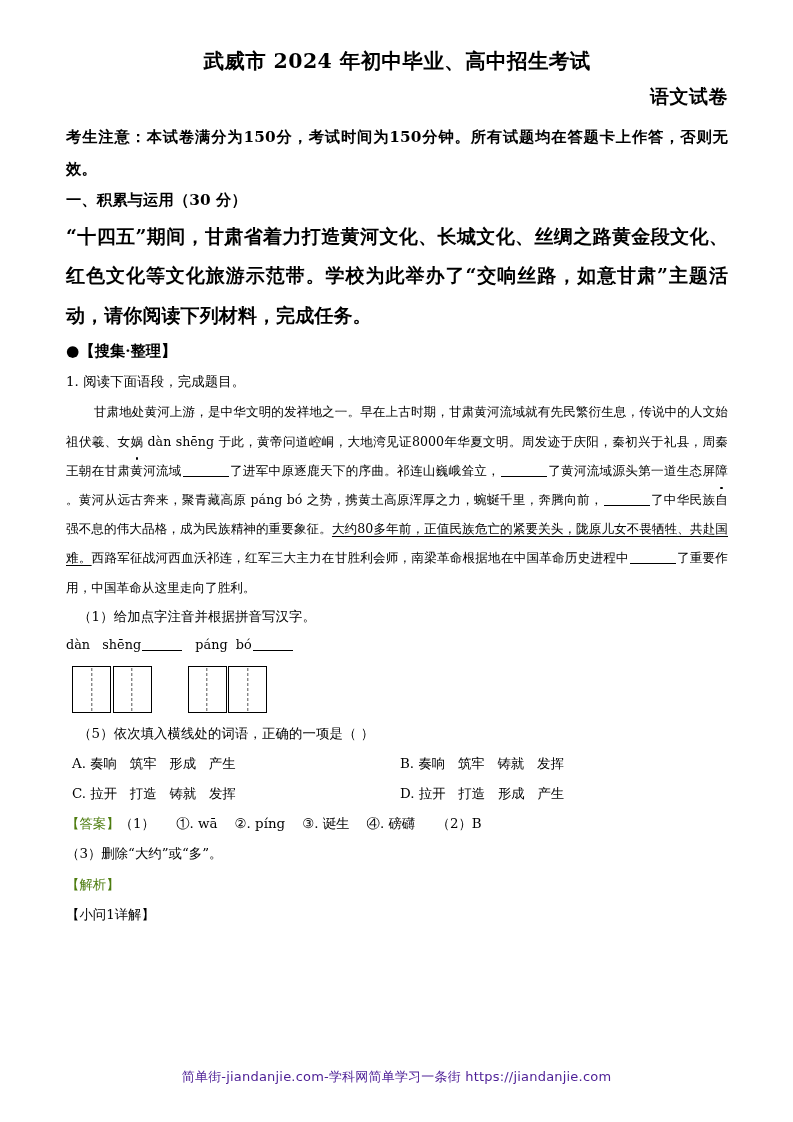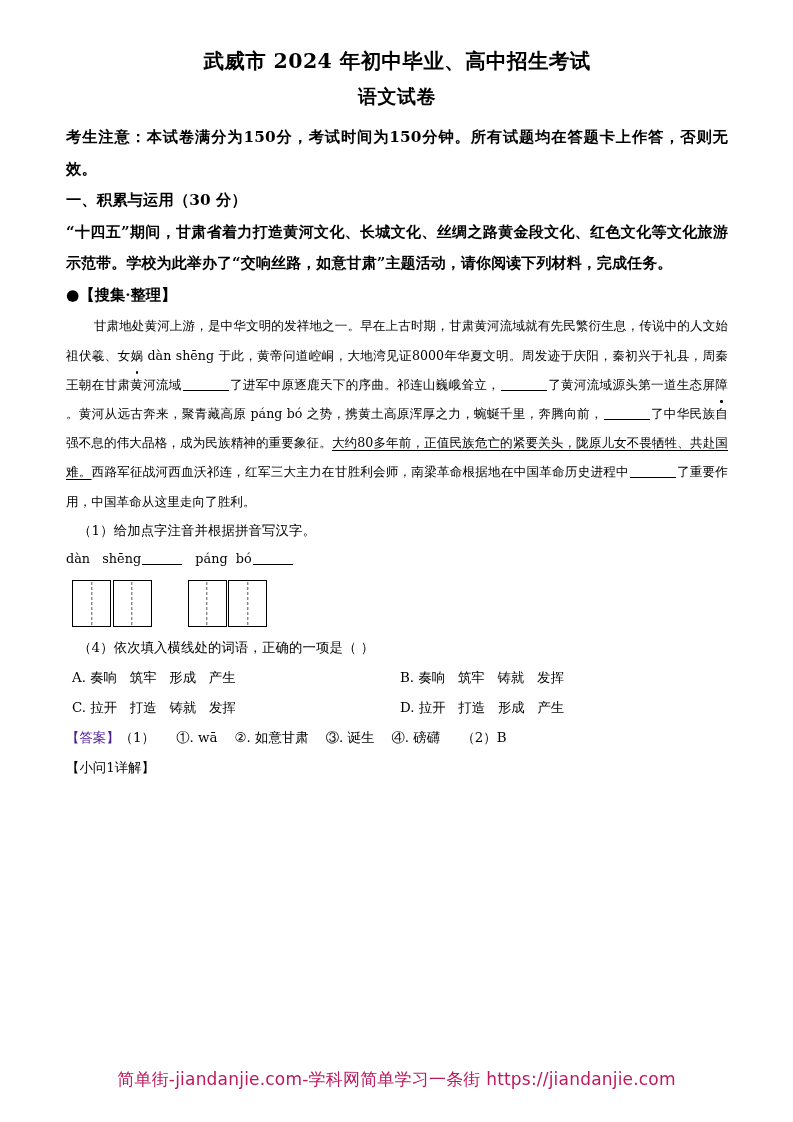--- a/index.html
+++ b/index.html
@@ -33,21 +33,21 @@
   
   .doc-title {
     text-align: center;
     font-weight: bold;
     font-size: 20.5px;
     line-height: 1.35;
     letter-spacing: 0.4px;
     margin: 0 0 2px 0;
   }
   .doc-subtitle {
-    text-align: center;
+    text-align: right;
     font-weight: bold;
     font-size: 19px;
     line-height: 1.5;
     letter-spacing: 0.5px;
     margin: 6px 0 12px 0;
   }
 
   
   .notice {
     font-weight: bold;
@@ -59,21 +59,21 @@
   }
   .sec-head {
     font-weight: bold;
     font-size: 15.3px;
     line-height: 2.07;
     margin: 0;
     letter-spacing: 0.1px;
   }
   .intro {
     font-weight: bold;
-    font-size: 15px;
+    font-size: 19px;
     line-height: 2.07;
     text-align: justify;
     margin: 0;
     letter-spacing: 0.1px;
   }
   .bullet-head {
     font-weight: bold;
     font-size: 15.3px;
     line-height: 2.1;
     margin: 0;
@@ -178,52 +178,53 @@
   }
   .choice { width: 50%; white-space: pre; }
 
   
   .ans-line {
     font-size: 13.4px;
     line-height: 2.25;
     margin: 0;
     white-space: pre;
   }
-  .tag-blue { color: #4c1d95; }
+  .tag-blue { color: #4d7c0f; }
 
   
   .footer {
     position: absolute;
     left: 0;
     top: 1068px;
     width: 793px;
     text-align: center;
     font-family: "DejaVu Sans", "Liberation Sans", sans-serif;
-    font-size: 17px;
-    color: #be185d;
+    font-size: 13px;
+    color: #4c1d95;
     letter-spacing: 0.2px;
   }
 </style>
 </head>
 <body>
 
 <div class="page">
   <div class="content">
 
     <div class="doc-title">武威市 2024 年初中毕业、高中招生考试</div>
     <div class="doc-subtitle">语文试卷</div>
 
     <p class="notice">考生注意：本试卷满分为150分，考试时间为150分钟。所有试题均在答题卡上作答，否则无效。</p>
 
     <p class="sec-head">一、积累与运用（30 分）</p>
 
     <p class="intro">“十四五”期间，甘肃省着力打造黄河文化、长城文化、丝绸之路黄金段文化、红色文化等文化旅游示范带。学校为此举办了“交响丝路，如意甘肃”主题活动，请你阅读下列材料，完成任务。</p>
 
     <p class="bullet-head">●【搜集·整理】</p>
 
+    <p class="q-line">1. 阅读下面语段，完成题目。</p>
 
     <p class="passage">
       <span class="ind"></span><span>甘肃地处黄河上游，是中华文明的发祥地之一。早在上古时期，甘肃黄河流域就有先民繁衍生息，传说中的人文始祖伏羲、女</span><span class="dotted">娲</span><span> dàn shēng 于此，黄帝问道崆峒，大地湾见证8000年华夏文明。周发迹于庆阳，秦初兴于礼县，周秦王朝在甘肃黄河流域</span><span class="blank-line"></span><span>了进军中原逐鹿天下的序曲。祁连山巍峨耸立，</span><span class="blank-line"></span><span>了黄河流域源头第一道生态屏</span><span class="dotted">障</span><span>。黄河从远古奔来，聚青藏高原 páng bó 之势，携黄土高原浑厚之力，蜿蜒千里，奔腾向前，</span><span class="blank-line"></span><span>了中华民族自强不息的伟大品格，成为民族精神的重要象征。</span><span class="ul">大约80多年前，正值民族危亡的紧要关头，陇原儿女不畏牺牲、共赴国难。</span><span>西路军征战河西血沃祁连，红军三大主力在甘胜利会师，南梁革命根据地在中国革命历史进程中</span><span class="blank-line"></span><span>了重要作用，中国革命从这里走向了胜利。</span>
     </p>
 
     <p class="q-line" style="text-indent:0.9em">（1）给加点字注音并根据拼音写汉字。</p>
 
 
     <p class="pinyin-row"><span>dàn   shēng</span><span class="blank-short"></span>   <span>páng  bó</span><span class="blank-short"></span></p>
 
@@ -232,34 +233,36 @@
         <div class="cell"></div>
         <div class="cell"></div>
       </div>
       <div class="grid-gap"></div>
       <div class="grid-group">
         <div class="cell"></div>
         <div class="cell"></div>
       </div>
     </div>
 
-    <p class="q-line" style="text-indent:0.9em">（4）依次填入横线处的词语，正确的一项是（      ）</p>
+    <p class="q-line" style="text-indent:0.9em">（5）依次填入横线处的词语，正确的一项是（      ）</p>
 
     <div class="choice-row">
       <div class="choice"><span>A.</span> <span>奏响   筑牢   形成   产生</span></div>
       <div class="choice"><span>B.</span> <span>奏响   筑牢   铸就   发挥</span></div>
     </div>
     <div class="choice-row">
       <div class="choice"><span>C.</span> <span>拉开   打造   铸就   发挥</span></div>
       <div class="choice"><span>D.</span> <span>拉开   打造   形成   产生</span></div>
     </div>
 
 
-    <p class="ans-line"><span class="tag-blue">【答案】</span><span>（1）</span>     <span>①. wā</span>    <span>②. 如意甘肃</span>    <span>③. 诞生</span>    <span>④. 磅礴</span>     <span>（2）B</span></p>
-
-
+    <p class="ans-line"><span class="tag-blue">【答案】</span><span>（1）</span>     <span>①. wā</span>    <span>②. píng</span>    <span>③. 诞生</span>    <span>④. 磅礴</span>     <span>（2）B</span></p>
+
+    <p class="ans-line">（3）删除“大约”或“多”。</p>
+
+    <p class="ans-line tag-blue">【解析】</p>
 
     <p class="ans-line">【小问1详解】</p>
 
   </div>
 
   <div class="footer">简单街-jiandanjie.com-学科网简单学习一条街 https://jiandanjie.com</div>
 </div>
 
 </body></html>

